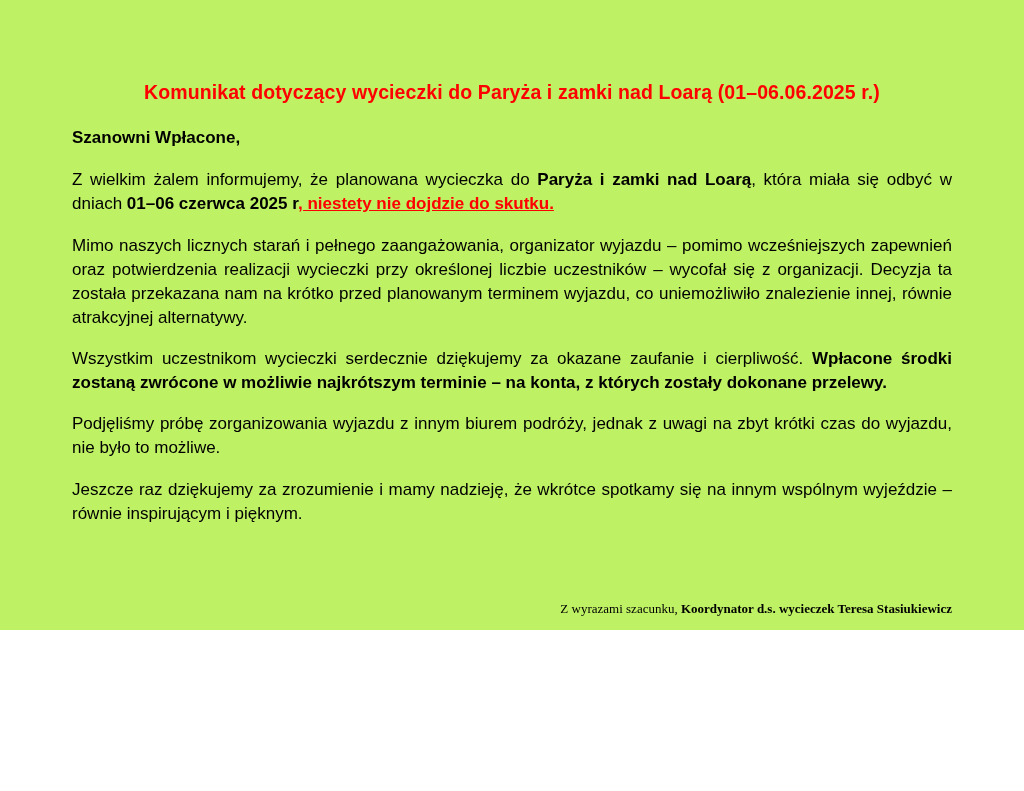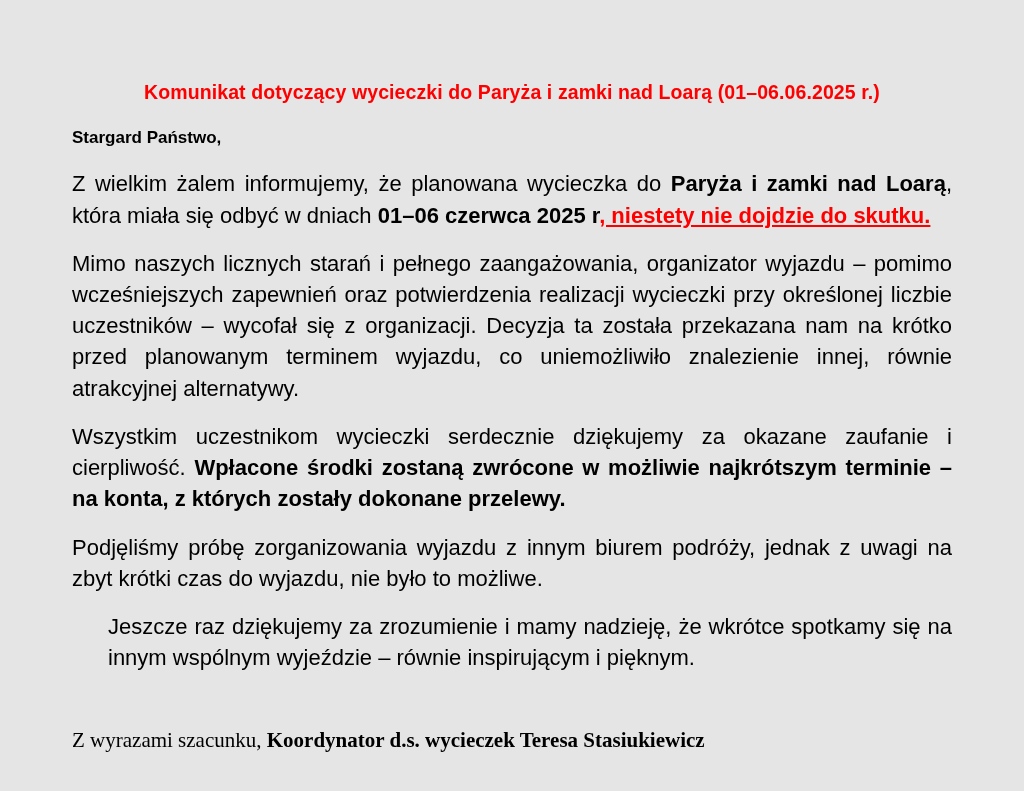--- a/index.html
+++ b/index.html
@@ -10,79 +10,79 @@
   body {
     width: 1024px;
     height: 791px;
     font-family: "Liberation Sans", sans-serif;
     color: #000000;
     overflow: hidden;
   }
   .page {
     position: relative;
     width: 1024px;
-    height: 791px;
-    background: #e5e5e5;
+    height: 630px;
+    background: #bef264;
     box-sizing: border-box;
     padding: 72px 72px 0 72px;
   }
   .doc-title {
     color: #ff0000;
     font-weight: bold;
     font-size: 19.5px;
     text-align: center;
     margin: 8px 0 22px 0;
     line-height: 1.3;
     letter-spacing: 0.1px;
   }
   .salutation {
     font-weight: bold;
     font-size: 17px;
     margin: 0 0 18px 0;
     line-height: 1.35;
   }
   p.body-par {
-    font-size: 22px;
+    font-size: 17px;
     line-height: 1.42;
     margin: 0 0 17px 0;
     text-align: justify;
     text-justify: inter-word;
   }
   p.body-par:last-of-type {
     margin-bottom: 0;
-    margin-left: 36px;
   }
   .b { font-weight: bold; }
   .red-u {
     color: #ff0000;
     font-weight: bold;
     text-decoration: underline;
   }
   .sign-block {
-    margin-top: 51px;
+    margin-top: 74px;
     font-family: "Liberation Serif", serif;
-    font-size: 21px;
+    font-size: 13px;
     line-height: 1.45;
+    text-align: right;
   }
   .sign-line1 .sign-name {
     font-weight: bold;
   }
   .sign-line2 {
     font-weight: bold;
     padding-left: 10px;
   }
 </style>
 </head>
 <body>
 
 <div class="page">
 
   <h1 class="doc-title">Komunikat dotyczący wycieczki do Paryża i zamki nad Loarą (01–06.06.2025 r.)</h1>
 
-  <p class="salutation">Stargard Państwo,</p>
+  <p class="salutation">Szanowni Wpłacone,</p>
 
   <p class="body-par"><span>Z wielkim żalem informujemy, że planowana wycieczka do </span><span class="b">Paryża i zamki nad Loarą</span><span>, która miała się odbyć w dniach </span><span class="b">01–06 czerwca 2025 r</span><span class="red-u">, niestety nie dojdzie do skutku.</span></p>
 
   <p class="body-par">Mimo naszych licznych starań i pełnego zaangażowania, organizator wyjazdu – pomimo wcześniejszych zapewnień oraz potwierdzenia realizacji wycieczki przy określonej liczbie uczestników – wycofał się z organizacji. Decyzja ta została przekazana nam na krótko przed planowanym terminem wyjazdu, co uniemożliwiło znalezienie innej, równie atrakcyjnej alternatywy.</p>
 
   <p class="body-par"><span>Wszystkim uczestnikom wycieczki serdecznie dziękujemy za okazane zaufanie i cierpliwość. </span><span class="b">Wpłacone środki zostaną zwrócone w możliwie najkrótszym terminie – na konta, z których zostały dokonane przelewy.</span></p>
 
   <p class="body-par">Podjęliśmy próbę zorganizowania wyjazdu z innym biurem podróży, jednak z uwagi na zbyt krótki czas do wyjazdu, nie było to możliwe.</p>
 
   <p class="body-par">Jeszcze raz dziękujemy za zrozumienie i mamy nadzieję, że wkrótce spotkamy się na innym wspólnym wyjeździe – równie inspirującym i pięknym.</p>

